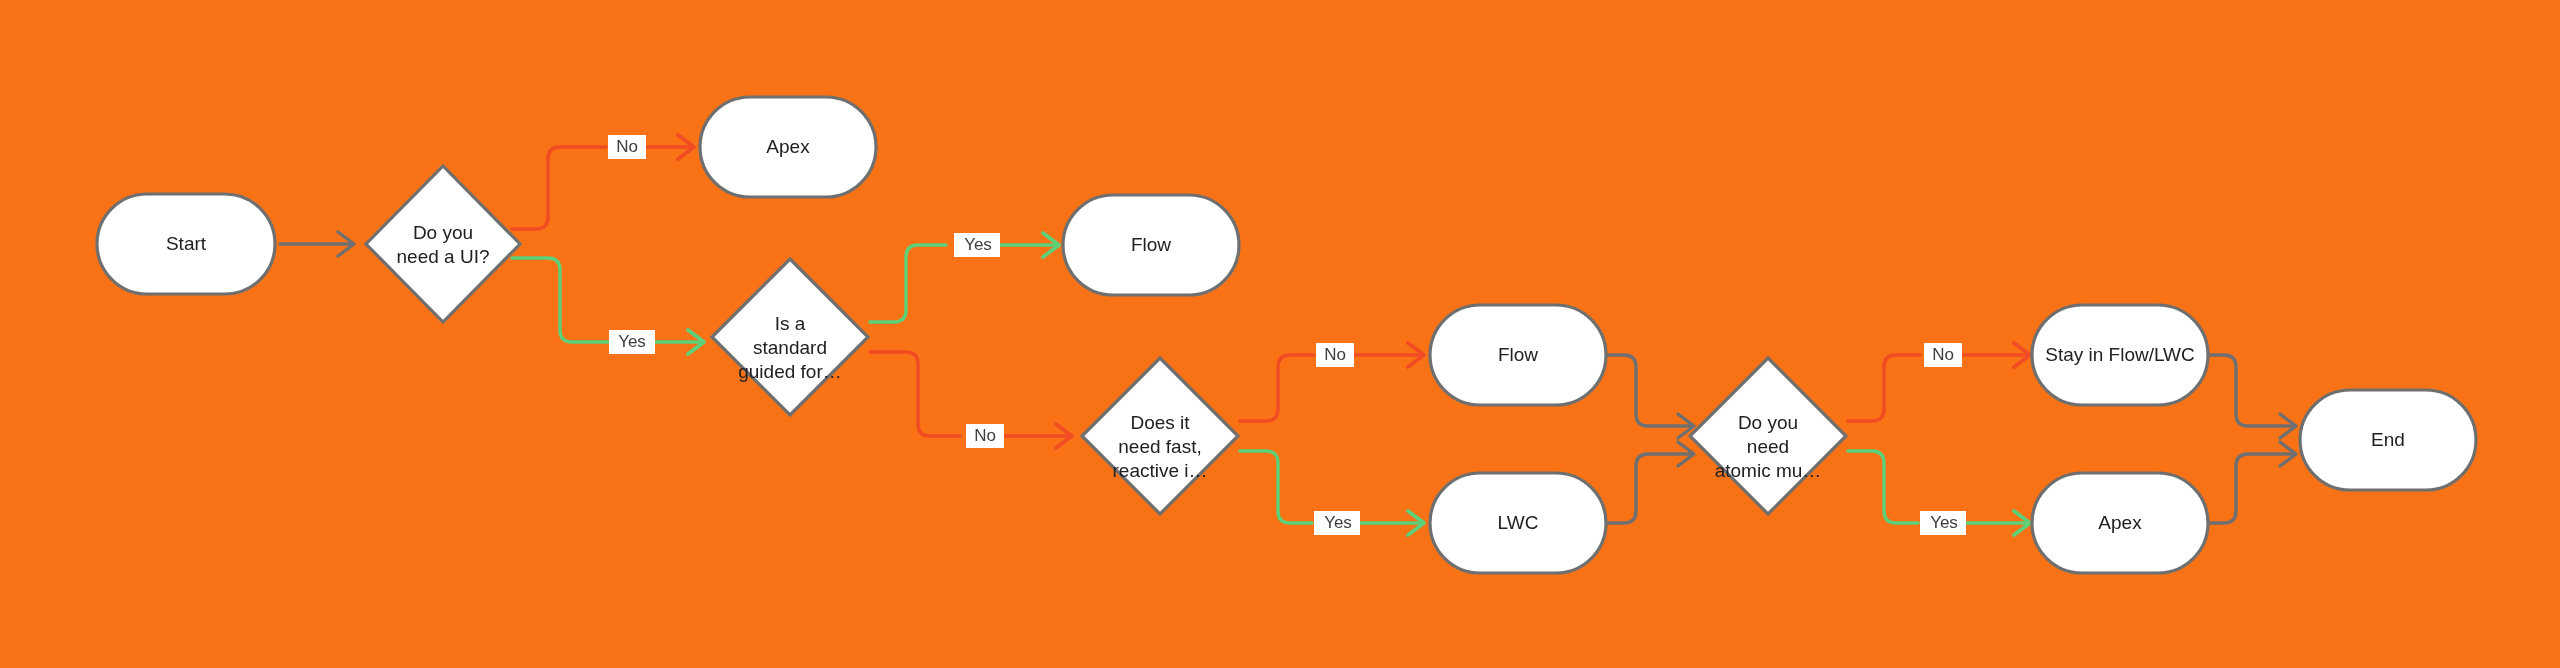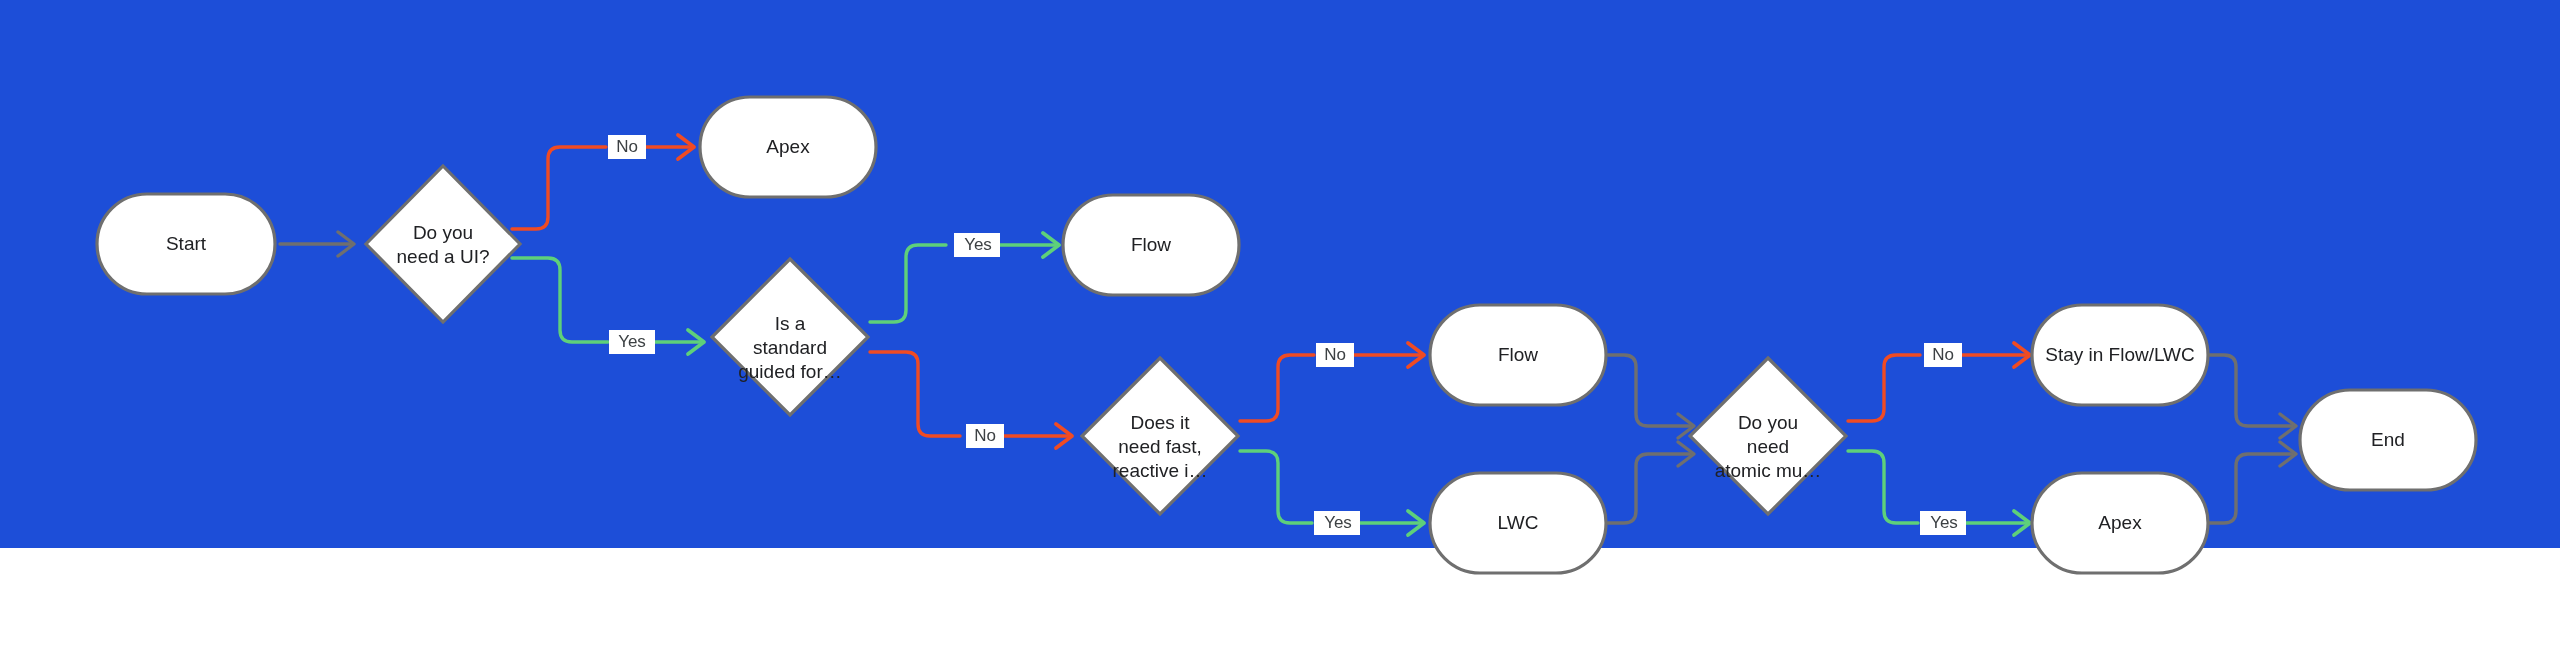--- a/index.html
+++ b/index.html
@@ -10,22 +10,22 @@
   }
   body {
     font-family: "Liberation Sans", "DejaVu Sans", sans-serif;
     width: 2560px;
     height: 668px;
     overflow: hidden;
   }
   #canvas {
     position: relative;
     width: 2560px;
-    height: 548px;
-    background: #1d4ed8;
+    height: 668px;
+    background: #f97316;
   }
   svg.flow-svg {
     position: absolute;
     top: 0;
     left: 0;
     width: 2560px;
     height: 668px;
   }
   .node-shape {
     fill: #ffffff;

